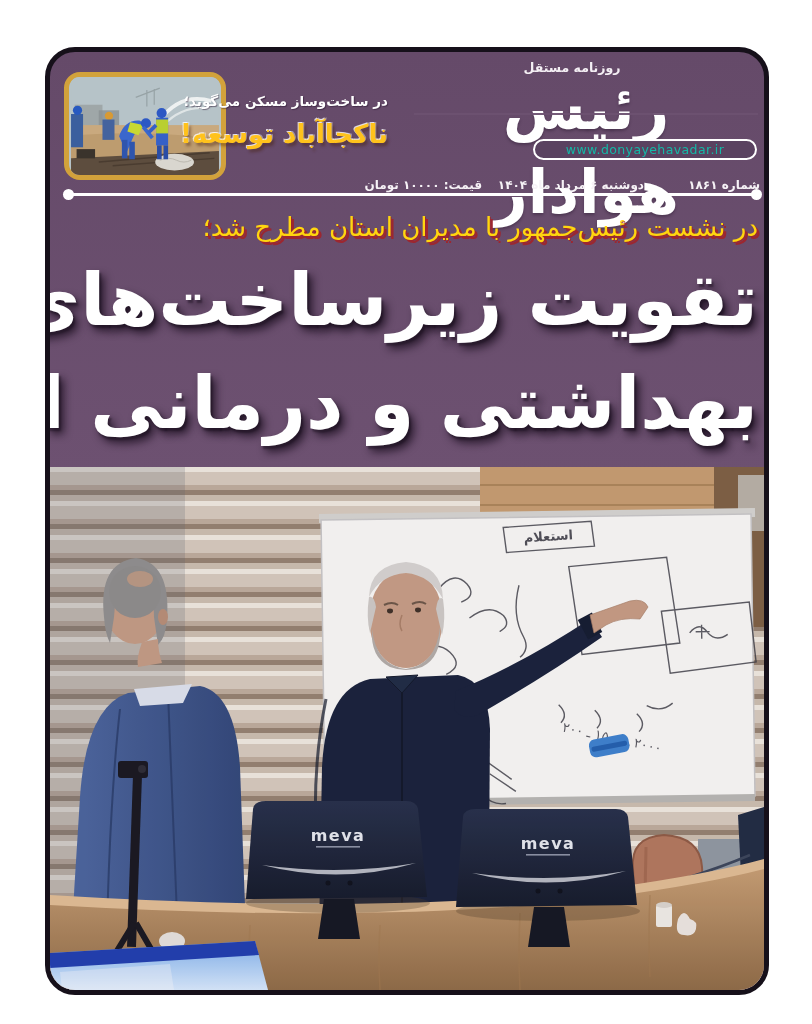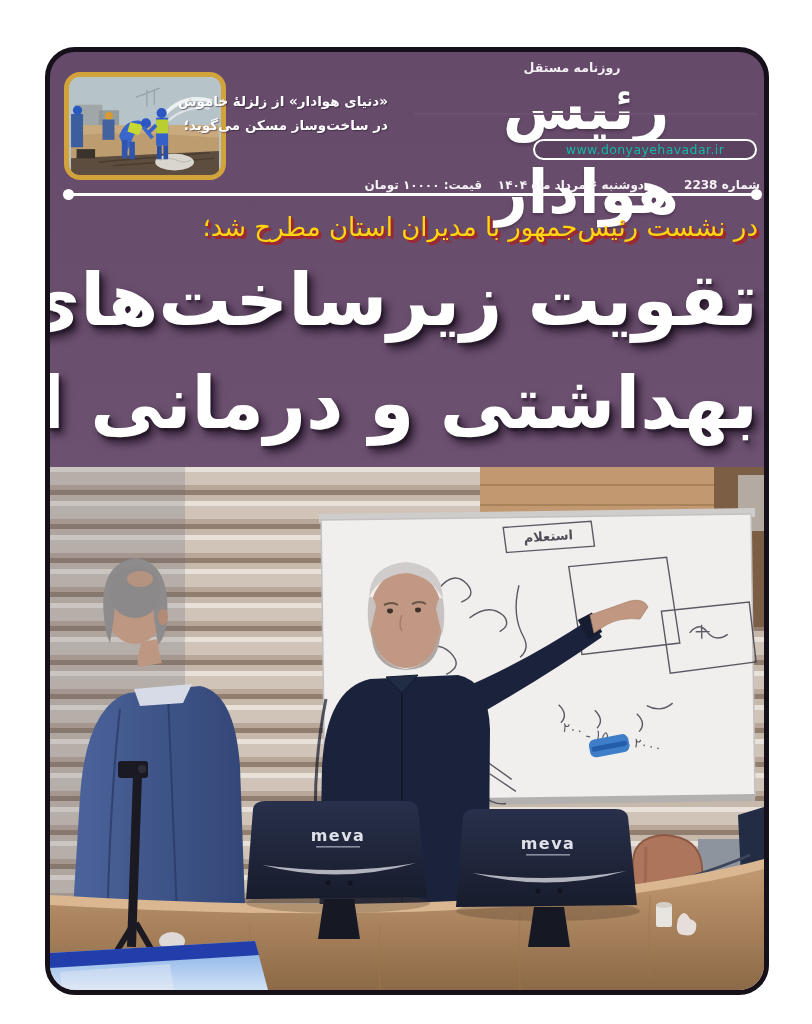--- a/index.html
+++ b/index.html
@@ -65,21 +65,21 @@
   <div class="card">
 
     <header>
       <div class="tagline">روزنامه مستقل</div>
       <div class="logo">
         <span class="logo-text">رئیس هوادار</span>
         <span class="logo-rule"></span>
       </div>
       <div class="url-badge">www.donyayehavadar.ir</div>
       <div class="info-row">
-        <span class="issue">شماره 2238</span>
+        <span class="issue">شماره ۱۸۶۱</span>
         <span class="date">دوشنبه ۶ مرداد ماه ۱۴۰۴</span>
         <span class="price">قیمت: ۱۰۰۰۰ تومان</span>
       </div>
     </header>
 
     <section>
       <div class="teaser-photo">
         <svg viewBox="0 0 160 106">
           <rect x="0" y="0" width="160" height="106" fill="#b6c3c8"></rect>
           <rect x="4" y="30" width="30" height="28" fill="#9aa0a0" opacity=".8"></rect>
@@ -114,22 +114,22 @@
             <rect x="92" y="44" width="13" height="30" fill="#3560c8"></rect>
             <rect x="92" y="46" width="13" height="15" fill="#b9cf30"></rect>
             <circle cx="98" cy="39" r="5.5" fill="#2d58c4"></circle>
             <rect x="93" y="74" width="5" height="15" fill="#2a4da6"></rect>
             <rect x="100" y="74" width="5" height="15" fill="#2a4da6"></rect>
             <path d="M92,52 L84,60" stroke="#3560c8" stroke-width="4" fill="none"></path>
           </g>
         </svg>
       </div>
       <div class="teaser-text">
-        <div class="dek">«دنیای هوادار» از زلزلهٔ خاموش</div>
         <div class="dek">در ساخت‌وساز مسکن می‌گوید؛</div>
+        <div class="teaser-title">ناکجاآباد توسعه!</div>
       </div>
     </section>
 
     <div class="divider">
       <span class="dot l"></span>
       <span class="dot r"></span>
     </div>
 
     <section>
       <div class="kicker">در نشست رئیس‌جمهور با مدیران استان مطرح شد؛</div>

